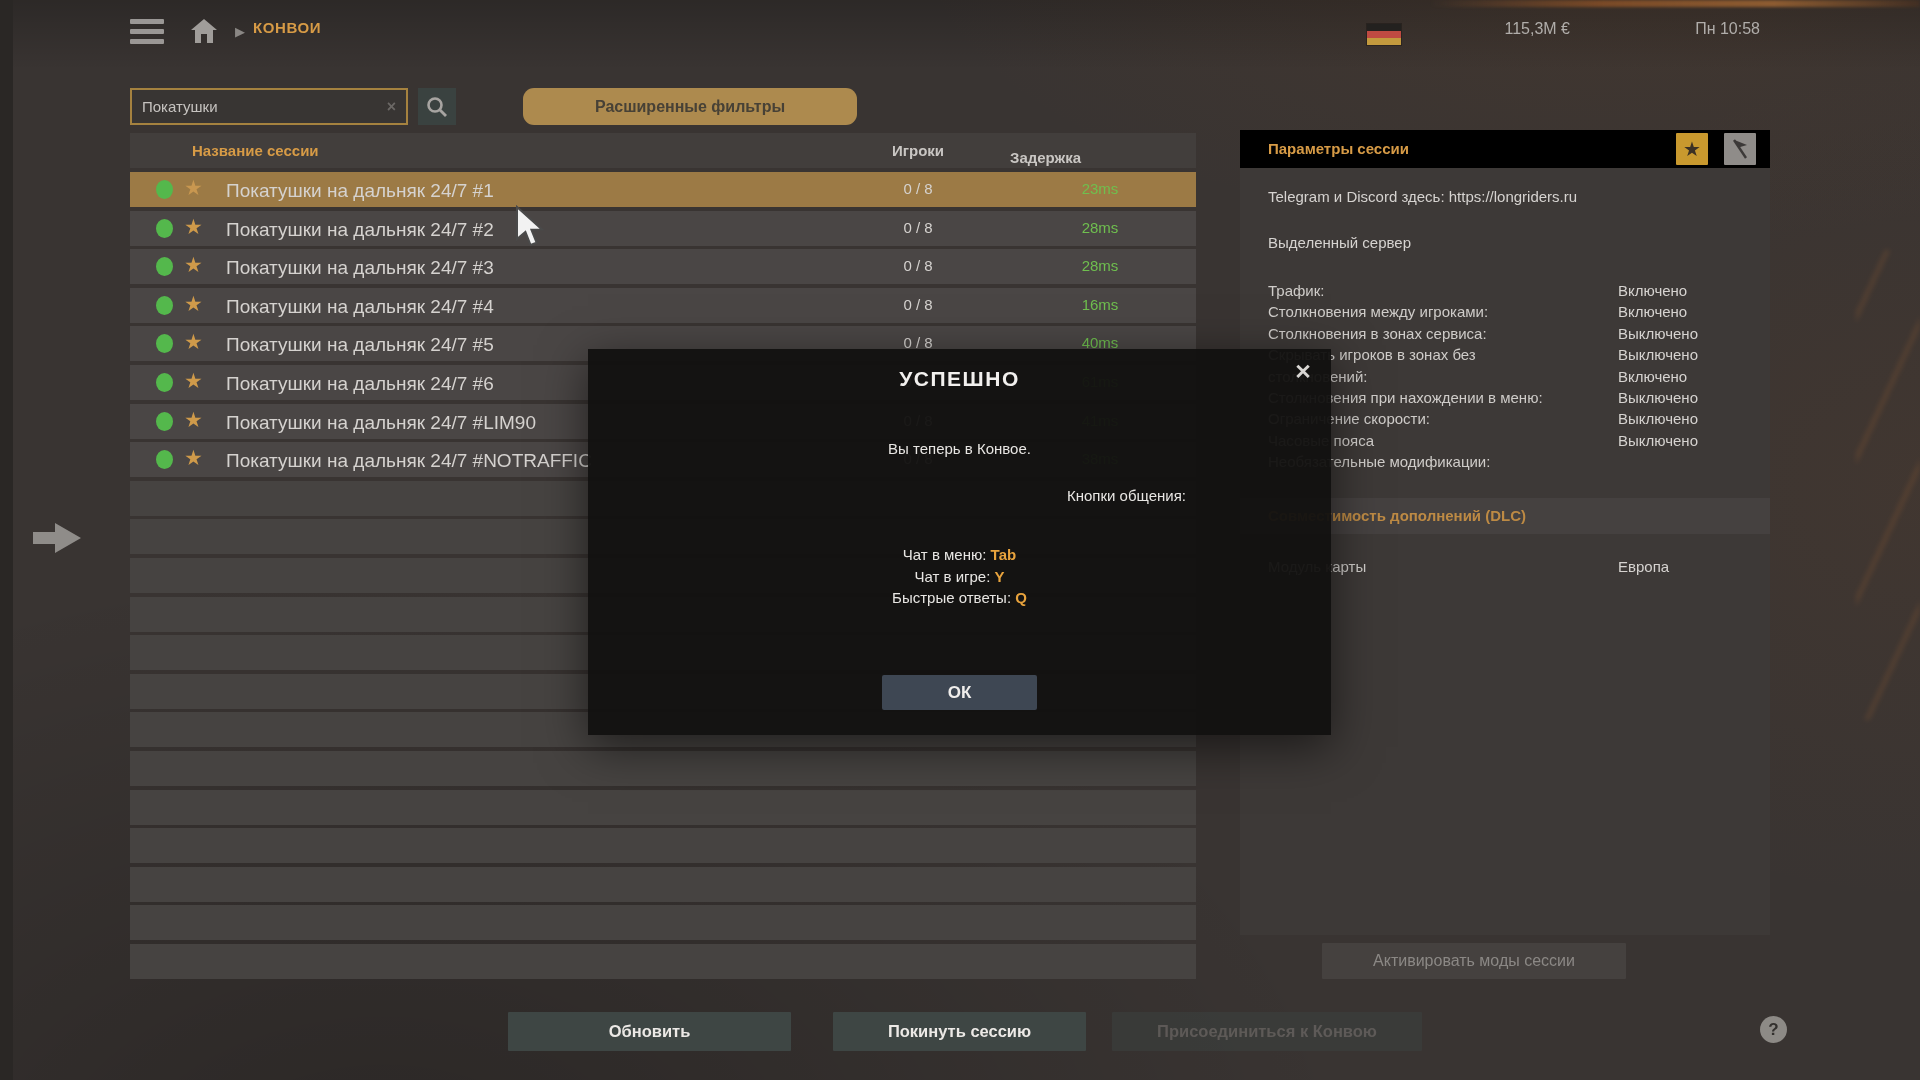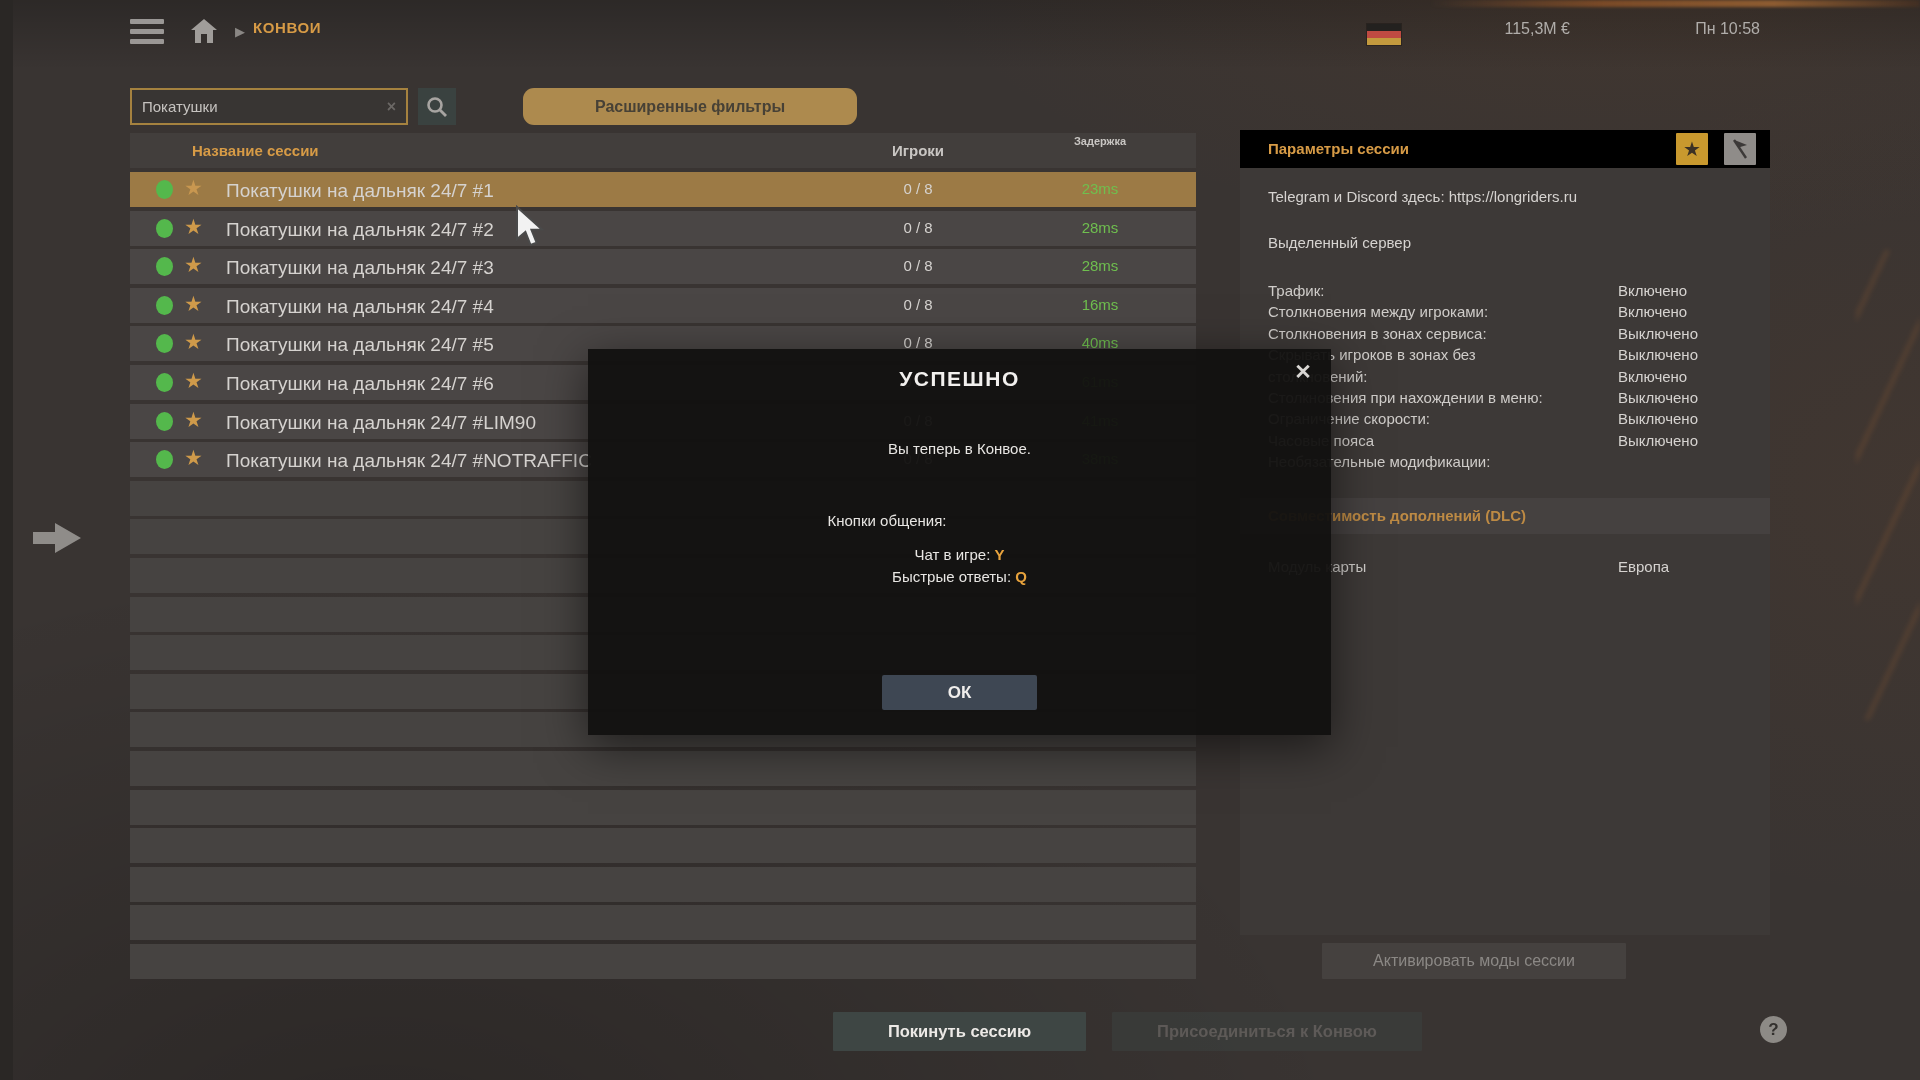--- a/index.html
+++ b/index.html
@@ -45,21 +45,21 @@
   .magnifier-btn { position:absolute; left:418px; top:88px; width:38px; height:37px; background:#3a4240;
     display:flex; align-items:center; justify-content:center; cursor:pointer; }
   .filters-btn { position:absolute; left:523px; top:88px; width:334px; height:37px; background:#ad8a4e;
     color:#474136; font-weight:bold; font-size:16px; display:flex; align-items:center; justify-content:center;
     cursor:pointer; border-radius:11px; }
 
   
   .thead { position:absolute; left:130px; top:133px; width:1066px; height:35px; background:#423e3c; }
   .thead .h-name { position:absolute; left:62px; top:9px; color:#d79b46; font-size:15px; font-weight:bold; }
   .thead .h-players { position:absolute; left:708px; width:160px; top:9px; text-align:center; color:#c9c6c3; font-size:15px; font-weight:bold; }
-  .thead .h-latency { position:absolute; left:880px; width:180px; top:2px; text-align:center; color:#c9c6c3; font-size:11px; font-weight:bold; }
+  .thead .h-latency { position:absolute; left:880px; width:180px; top:16px; color:#c9c6c3; font-size:15px; font-weight:bold; }
   #rows { position:absolute; left:130px; top:172px; width:1066px; }
   .trow { position:relative; width:1066px; height:35px; margin-bottom:3.6px; background:#4a4645; cursor:pointer; }
   .trow.selected { background:#9c7a45; }
   .trow .dot { position:absolute; left:26px; top:8px; width:17px; height:19px; border-radius:50%; background:#54b84c; }
   .trow .star { position:absolute; left:54px; top:4px; color:#cf9a4a; font-size:21px; }
   .trow.selected .star { color:#c89750; }
   .trow .rname { position:absolute; left:96px; top:8px; color:#d5d2cf; font-size:19px; }
   .trow .rplayers { position:absolute; left:708px; width:160px; top:8px; text-align:center; color:#d5d2cf; font-size:15px; }
   .trow .rlatency { position:absolute; left:880px; width:180px; top:8px; text-align:center; color:#6fbf4f; font-size:15px; }
   .trow.empty { background:#464341; cursor:default; }
@@ -97,21 +97,21 @@
   .expander { position:absolute; left:33px; top:523px; cursor:pointer; }
 
   
   .modal { position:absolute; left:588px; top:349px; width:743px; height:386px;
     background:rgba(18,17,16,0.955); box-shadow:0 12px 45px rgba(0,0,0,0.55); z-index:50; }
   .modal-title { position:absolute; left:0; top:18px; width:743px; text-align:center;
     color:#f2f0ee; font-size:21px; font-weight:bold; letter-spacing:1.5px; }
   .modal-close { position:absolute; left:700px; top:8px; width:30px; height:30px; color:#d8d6d3;
     font-size:21px; font-weight:bold; display:flex; align-items:center; justify-content:center; cursor:pointer; }
   .modal-msg { position:absolute; left:0; top:91px; width:743px; text-align:center; color:#e8e6e3; font-size:15px; }
-  .modal-chat-head { position:absolute; left:0; top:163px; width:598px; text-align:center; color:#e8e6e3; font-size:15px; }
+  .modal-chat-head { position:absolute; left:0; top:138px; width:598px; text-align:right; color:#e8e6e3; font-size:15px; }
   #bindings { position:absolute; left:0; top:195px; width:743px; text-align:center; color:#e8e6e3; font-size:15px; line-height:21.5px; }
   #bindings .key { color:#e8a33d; font-weight:bold; }
   .modal-ok { position:absolute; left:294px; top:326px; width:155px; height:35px; background:#3e4753;
     color:#f0eeec; font-size:17px; font-weight:bold; display:flex; align-items:center; justify-content:center;
     cursor:pointer; border-radius:2px; }
 
   
   .cursor { position:absolute; left:515px; top:205px; z-index:90; pointer-events:none; }
 </style>
 </head>
@@ -267,36 +267,38 @@
         <div>Выключено</div>
       </div>
     <div class="dlc-band">
       <span class="dlc-title">Совместимость дополнений (DLC)</span>
     </div>
     <span class="map-label">Модуль карты</span>
     <span class="map-value">Европа</span>
   </div>
   <div class="activate-mods-btn">Активировать моды сессии</div>
 
+  <div class="fbtn refresh">Обновить</div>
   <div class="fbtn leave">Покинуть сессию</div>
   <div class="fbtn join">Присоединиться к Конвою</div>
   <div class="help-btn">?</div>
 
   <div class="expander">
     <svg width="50" height="30" viewBox="0 0 50 30">
       <polygon points="0,9 22,9 22,0 48,15 22,30 22,21 0,21" fill="#8f8c89"></polygon>
     </svg>
   </div>
 
   <div class="modal">
     <div class="modal-title">УСПЕШНО</div>
     <div class="modal-close">✕</div>
     <div class="modal-msg">Вы теперь в Конвое.</div>
     <div class="modal-chat-head">Кнопки общения:</div>
     <div id="bindings">
+        <div class="bind-line"><span>Чат в меню: </span><span class="key">Tab</span></div>
         <div class="bind-line"><span>Чат в игре: </span><span class="key">Y</span></div>
         <div class="bind-line"><span>Быстрые ответы: </span><span class="key">Q</span></div>
       </div>
     <div class="modal-ok">ОК</div>
   </div>
 
   <div class="cursor">
     <svg width="34" height="44" viewBox="0 0 17 22">
       <path d="M1 1 L1 17 L5.2 13.4 L7.8 20 L10.8 18.8 L8.2 12.4 L13.5 12.2 Z" fill="#f2f2f2" stroke="#4a4a4a" stroke-width="1"></path>
     </svg>

